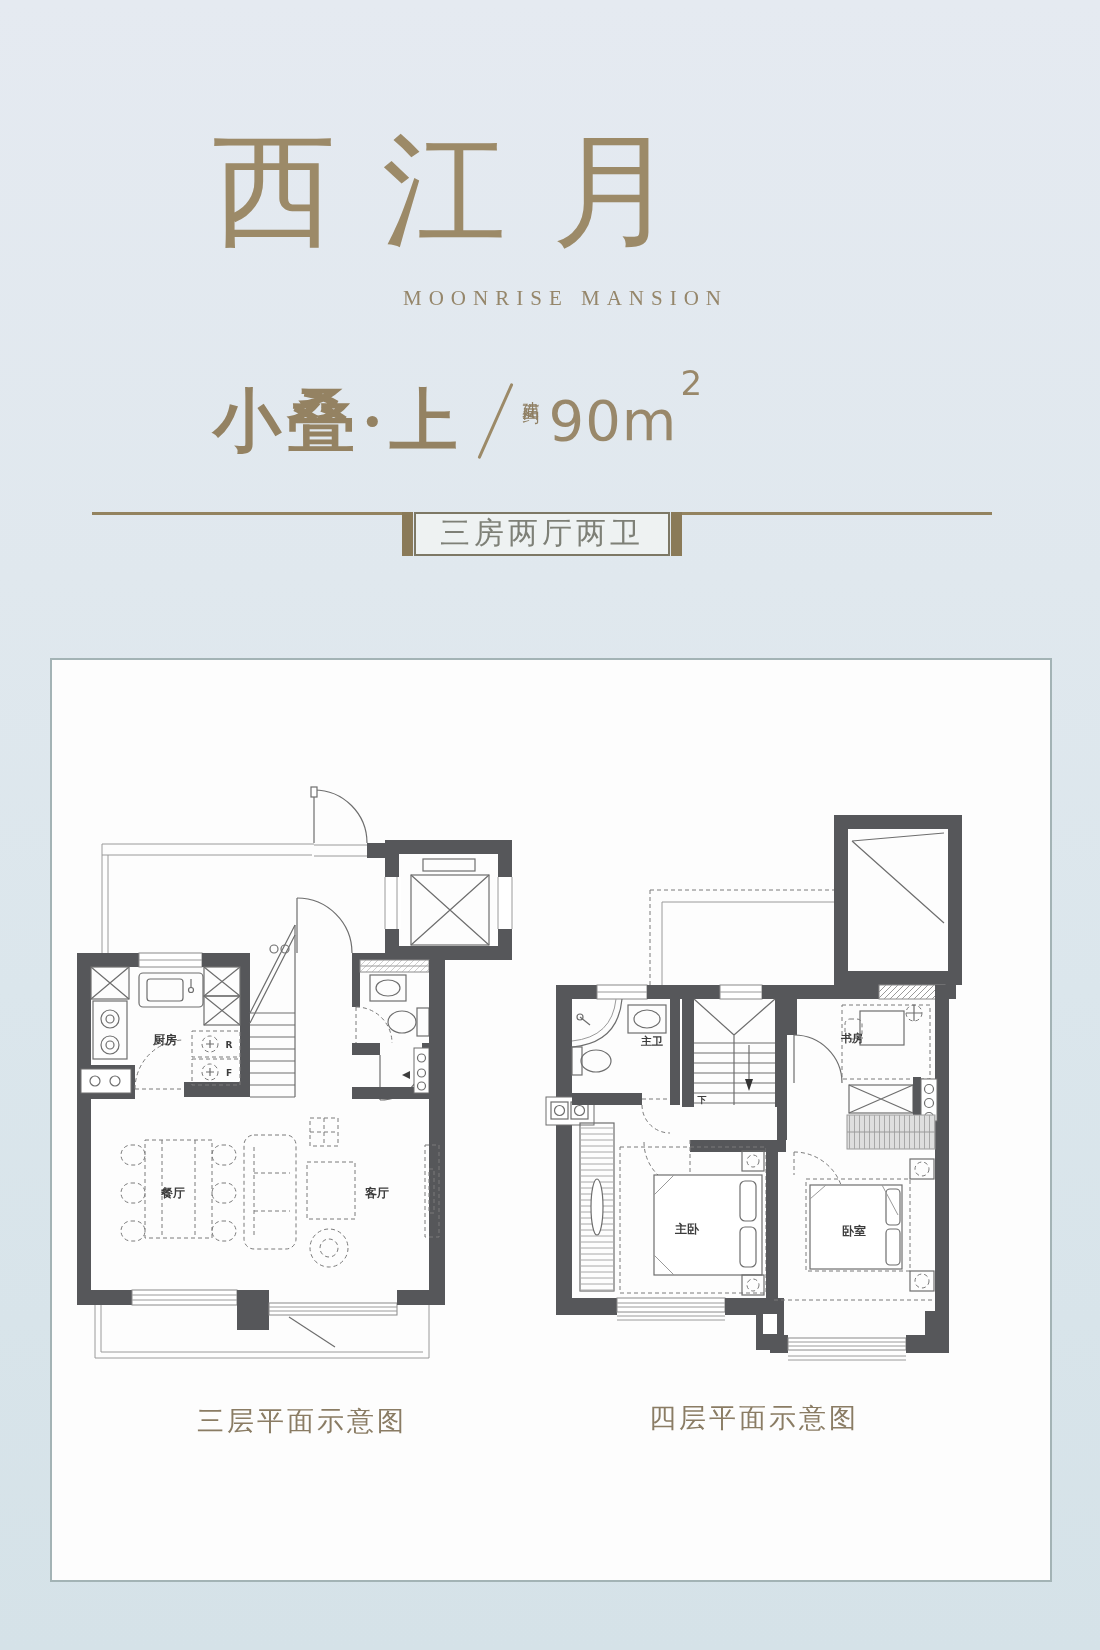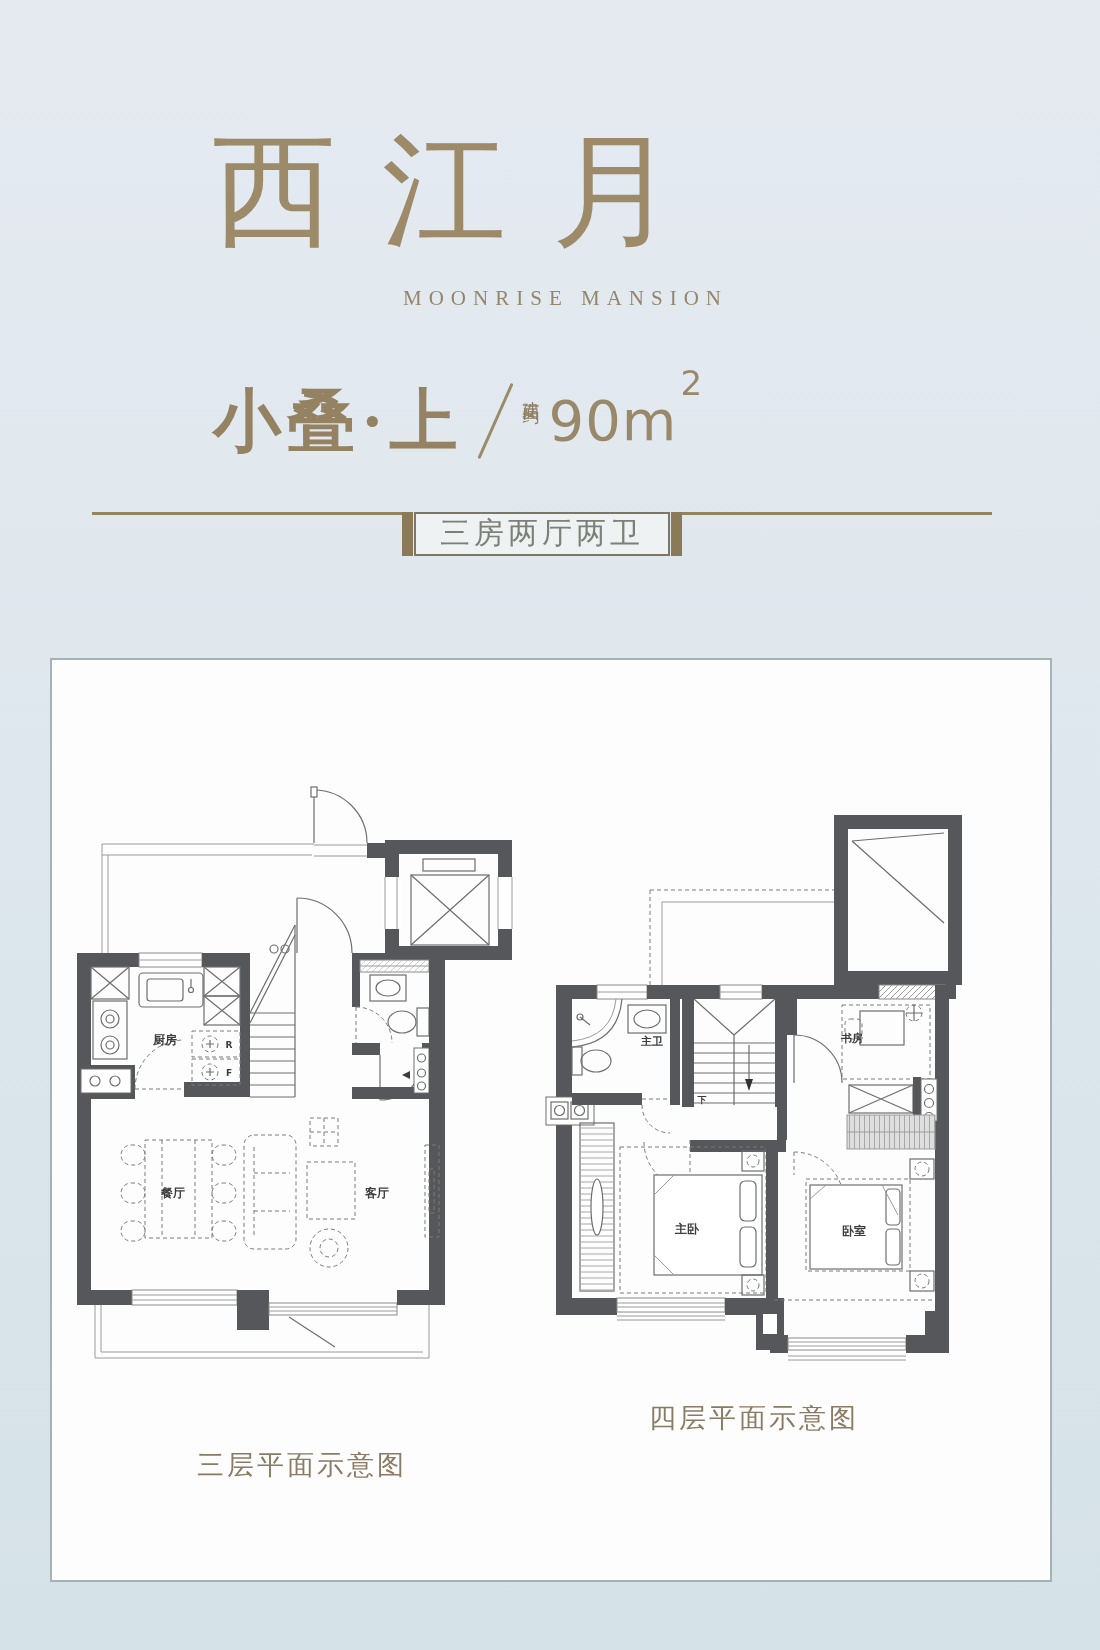--- a/index.html
+++ b/index.html
@@ -31,21 +31,21 @@
   .badgecap{width:11px;height:44px;background:#8a7a58;}
   .badgebox{border:2px solid #7d7865;background:#eef2f2;padding:2px 24px;margin:0 1px;
          font-size:30px;color:#7e8077;letter-spacing:4px;line-height:1.15;}
   
   .panel{position:absolute;top:658px;left:50px;width:998px;height:920px;
          background:#fdfdfd;border:2px solid #a3b3b5;}
   .plan3{position:absolute;top:85px;left:25px;}
   .plan4{position:absolute;top:135px;left:490px;}
   .caption{position:absolute;width:300px;text-align:center;font-size:27px;
          color:#8a7c64;letter-spacing:3px;}
-  .cap3{top:743px;left:100px;margin-top:44px;}
+  .cap3{top:743px;left:100px;}
   .cap4{top:740px;left:552px;}
   
   .wall{fill:#56575a;stroke:none;}
   .ln{fill:none;stroke:#6e6e6e;stroke-width:1.2;}
   .lnf{fill:#fff;stroke:#6e6e6e;stroke-width:1.2;}
   .thin{fill:none;stroke:#9a9a9a;stroke-width:1;}
   .dsh{fill:none;stroke:#7a7a7a;stroke-width:1;stroke-dasharray:4 3;}
   .win{fill:#ffffff;stroke:#8a8a8a;stroke-width:1;}
   .lbl{font:700 12px "DejaVu Sans","Liberation Sans",sans-serif;fill:#3c3c3c;text-anchor:middle;}
   .lbs{font:700 11px "DejaVu Sans","Liberation Sans",sans-serif;fill:#3c3c3c;text-anchor:middle;}

